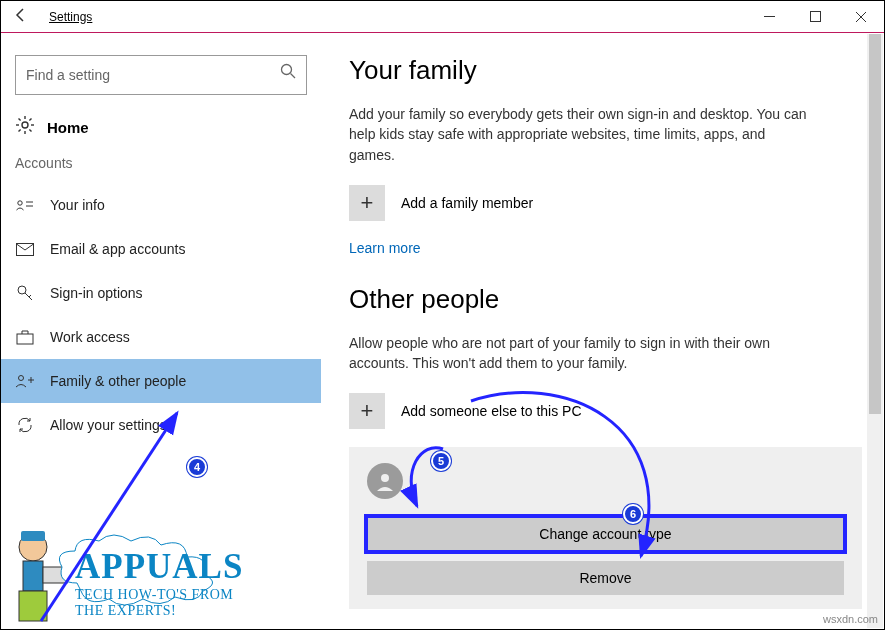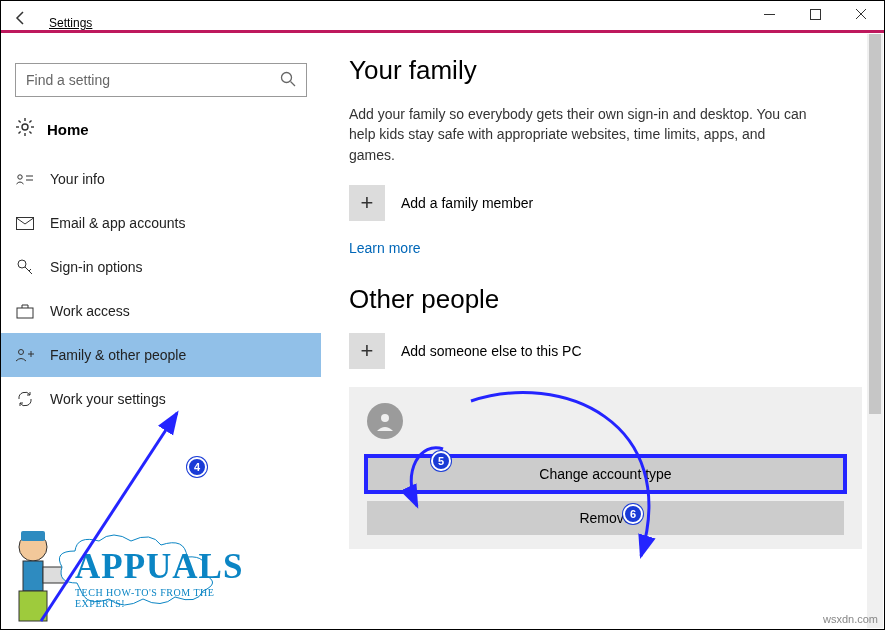--- a/index.html
+++ b/index.html
@@ -1,23 +1,23 @@
 <!DOCTYPE html>
 <html><head>
 <meta charset="utf-8">
 <style>
   * { box-sizing: border-box; margin: 0; padding: 0; font-family: "Segoe UI", Tahoma, sans-serif; }
   body { background: #fff; width: 885px; height: 630px; overflow: hidden; position: relative; border: 1px solid #000; }
-  .titlebar { height: 32px; display: flex; align-items: flex-end; border-bottom: 3px solid #be185d; text-decoration: underline; }
+  .titlebar { height: 32px; display: flex; align-items: center; border-bottom: 1px solid #be185d; text-decoration: underline; }
   .titlebar .back { width: 40px; text-align: center; font-size: 16px; }
   .titlebar .title { flex: 1; font-size: 12px; padding-left: 8px; }
   .titlebar .winbtn { width: 46px; height: 32px; display: flex; align-items: center; justify-content: center; }
   .content { display: flex; height: calc(100% - 32px); }
   .sidebar { width: 320px; padding: 14px 0 0 0; }
-  .search { margin: 16px 14px 14px 14px; height: 34px; border: 1px solid #999; display: flex; align-items: center; padding: 0 10px; color: #666; font-size: 14px; position: relative; }
+  .search { margin: 8px 14px 14px 14px; height: 40px; border: 1px solid #999; display: flex; align-items: center; padding: 0 10px; color: #666; font-size: 14px; position: relative; }
   .search .sicon { position: absolute; right: 10px; top: 7px; }
   .homebar { display: flex; align-items: center; gap: 12px; padding: 6px 14px 16px 14px; }
   .homebar .label { font-weight: 600; font-size: 15px; }
   .catlabel { padding: 0 14px 12px 14px; color: #666; font-size: 14px; }
   .navitem { height: 44px; display: flex; align-items: center; gap: 15px; padding: 0 14px; font-size: 14px; color: #222; cursor: pointer; }
   .navitem.active { background: #91c0e8; }
   .navitem .nicon { width: 20px; display: flex; align-items: center; justify-content: center; color: #333; }
   .main { flex: 1; padding: 22px 22px 10px 28px; position: relative; overflow: hidden; }
   .main h1 { font-weight: 400; font-size: 26px; margin-bottom: 18px; }
   .main p { font-size: 14px; color: #333; line-height: 1.45; margin-bottom: 20px; max-width: 460px; }
@@ -35,21 +35,21 @@
   .btn.highlight { outline: 4px solid #2424ff; outline-offset: -1px; }
   .scrollbar { position: absolute; right: 1px; top: 33px; width: 16px; bottom: 1px; background: #f0f0f0; }
   .scrollthumb { position: absolute; left: 2px; right: 2px; top: 0; height: 380px; background: #c6c6c6; }
   .marker { position: absolute; width: 20px; height: 20px; border-radius: 50%; background: #1a3bd6; color: #fff; font-size: 11px; font-weight: bold; display: flex; align-items: center; justify-content: center; border: 2px solid #fff; box-shadow: 0 0 0 1px #1a3bd6; z-index: 50; }
   .m4 { left: 186px; top: 456px; }
   .m5 { left: 430px; top: 450px; }
   .m6 { left: 622px; top: 503px; }
   .appuals { position: absolute; left: 2px; bottom: 2px; width: 220px; height: 110px; z-index: 40; }
   .appuals .cloud { position: absolute; left: 54px; top: 16px; }
   .appuals .aptext { font-family: "Comic Sans MS", cursive; font-size: 35px; color: #0b85c4; font-weight: bold; letter-spacing: 1px; }
-  .appuals .apsub { font-family: "Comic Sans MS", cursive; font-size: 10px; color: #0b85c4; letter-spacing: 0.5px; }
+  .appuals .apsub { font-family: "Comic Sans MS", cursive; font-size: 14px; color: #0b85c4; letter-spacing: 0.5px; }
   .watermark { position: absolute; right: 6px; bottom: 4px; font-size: 11px; color: #888; z-index: 60; }
   svg.overlay { position: absolute; left: 0; top: 0; pointer-events: none; z-index: 45; }
 </style>
 </head>
 <body>
 
 <div class="titlebar">
   <div class="back">
     <svg width="16" height="16" viewBox="0 0 16 16">
         <path d="M10 2 L4 8 L10 14" stroke="#333" stroke-width="1.5" fill="none"></path>
@@ -92,20 +92,21 @@
               <line x1="1" y1="10" x2="4" y2="10"></line>
               <line x1="16" y1="10" x2="19" y2="10"></line>
               <line x1="3.5" y1="3.5" x2="5.6" y2="5.6"></line>
               <line x1="14.4" y1="14.4" x2="16.5" y2="16.5"></line>
               <line x1="3.5" y1="16.5" x2="5.6" y2="14.4"></line>
               <line x1="14.4" y1="5.6" x2="16.5" y2="3.5"></line>
             </g>
           </svg></span>
       <span class="label">Home</span>
     </div>
+    <div class="catlabel">Accounts</div>
 
     <div class="navitem">
       <span class="nicon">
           <svg width="18" height="14" viewBox="0 0 18 14">
             <circle cx="4" cy="5" r="2.2" stroke="#333" fill="none"></circle>
             <path d="M0.5 12 Q4 8 7.5 12" stroke="#333" fill="none"></path>
             <line x1="10" y1="4" x2="17" y2="4" stroke="#333"></line>
             <line x1="10" y1="8" x2="17" y2="8" stroke="#333"></line>
           </svg>
         </span>
@@ -152,34 +153,35 @@
     </div>
     <div class="navitem">
       <span class="nicon">
           <svg width="18" height="18" viewBox="0 0 18 18">
             <path d="M3 9 A6 6 0 0 1 14 5" stroke="#333" fill="none"></path>
             <path d="M15 9 A6 6 0 0 1 4 13" stroke="#333" fill="none"></path>
             <path d="M14 2 L14 5 L11 5" stroke="#333" fill="none"></path>
             <path d="M4 16 L4 13 L7 13" stroke="#333" fill="none"></path>
           </svg>
         </span>
-      <span>Work your settings</span>
+      <span>Allow your settings</span>
     </div>
   </div>
 
   <div class="main">
     <h1>Your family</h1>
     <p>Add your family so everybody gets their own sign-in and desktop. You can help kids stay safe with appropriate websites, time limits, apps, and games.</p>
     <div class="addrow">
       <div class="plusbox">+</div>
       <span>Add a family member</span>
     </div>
     <a class="link">Learn more</a>
 
     <h1>Other people</h1>
+    <p>Allow people who are not part of your family to sign in with their own accounts. This won't add them to your family.</p>
     <div class="addrow">
       <div class="plusbox">+</div>
       <span>Add someone else to this PC</span>
     </div>
 
     <div class="userblock">
       <div class="userrow">
         <div class="avatar">
           <svg width="22" height="22" viewBox="0 0 22 22">
               <circle cx="11" cy="8" r="4" fill="#efefef"></circle>

